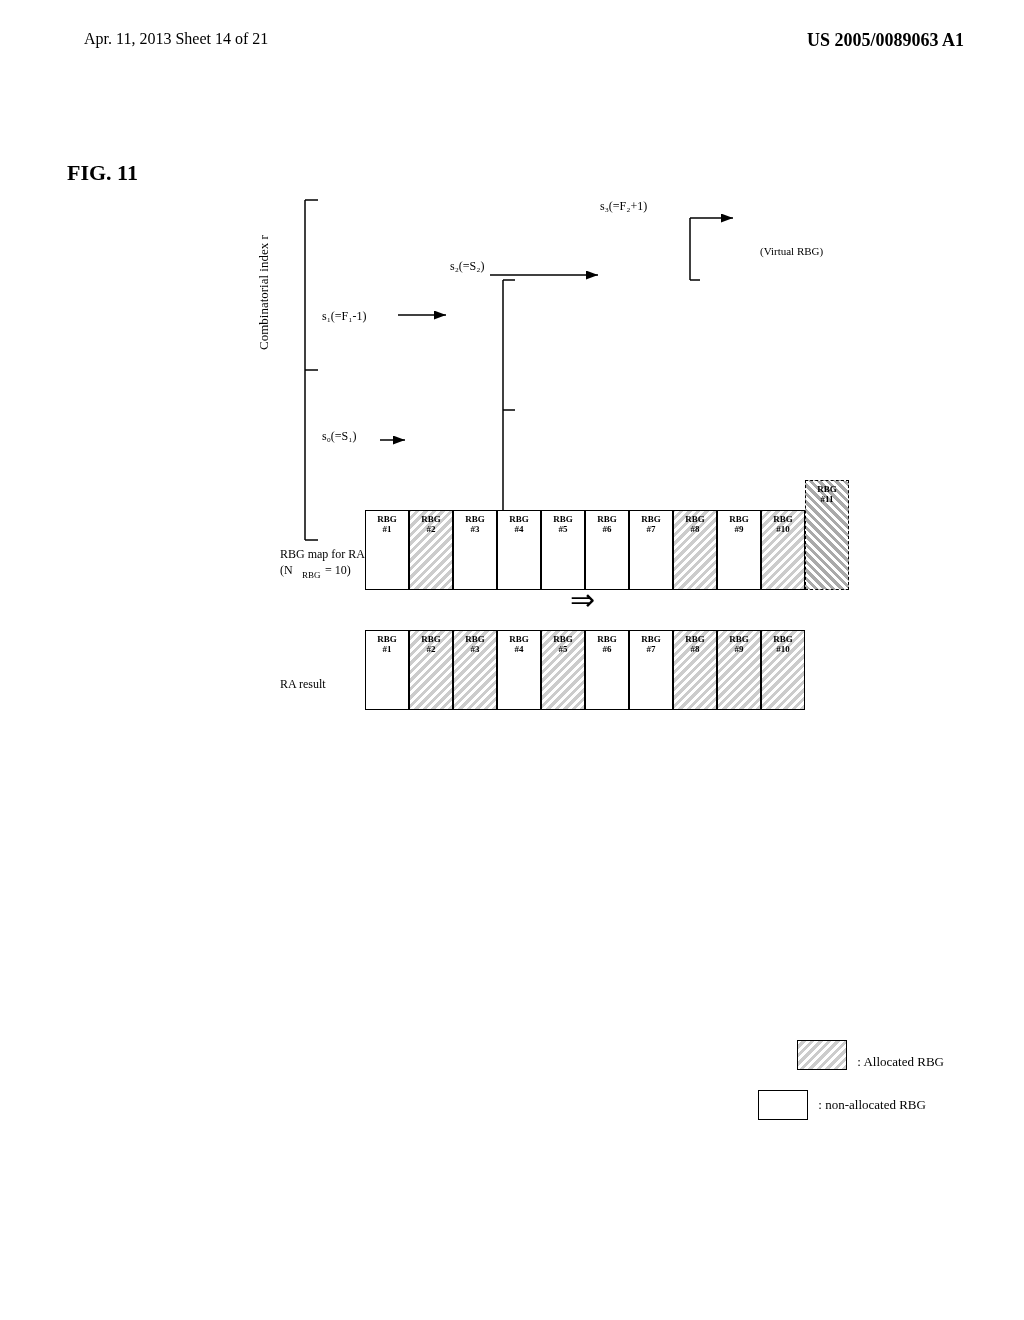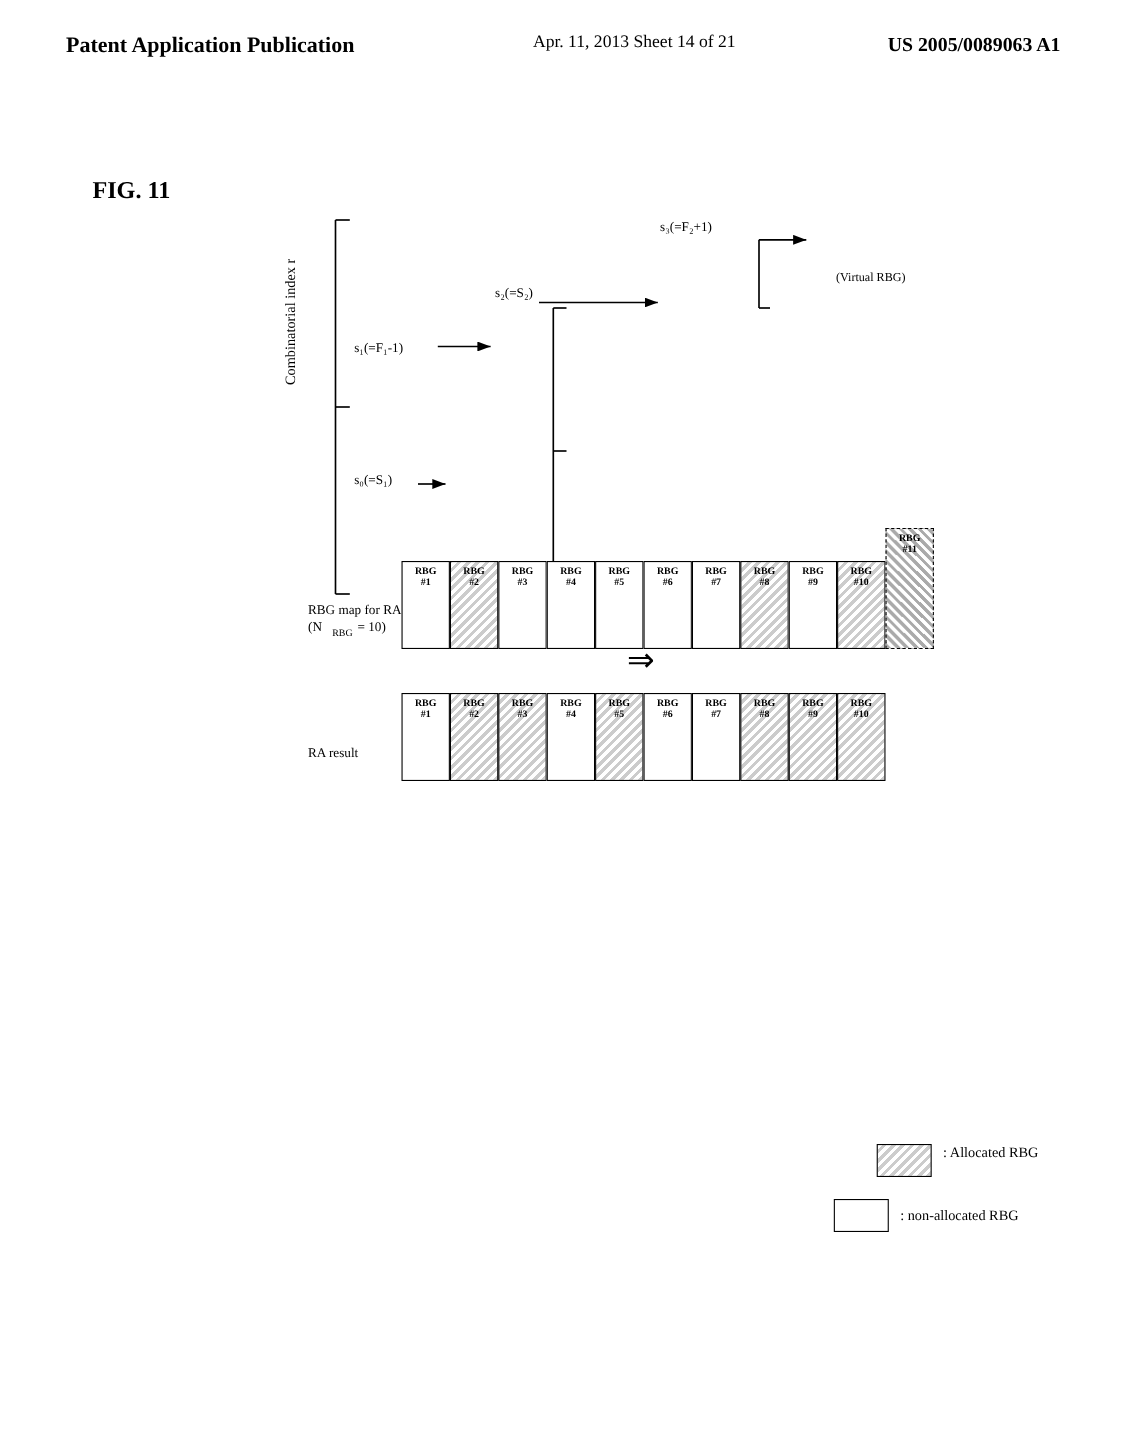--- a/index.html
+++ b/index.html
@@ -30,21 +30,21 @@
       margin-left: 24px;
     }
 
     .header-right {
       font-size: 18px;
       font-weight: bold;
     }
 
     .fig-label {
       position: absolute;
-      left: 84px;
+      left: 67px;
       top: 160px;
       font-size: 22px;
       font-weight: bold;
     }
 
     .diagram-container {
       position: absolute;
       left: 250px;
       top: 150px;
       width: 700px;
@@ -99,21 +99,20 @@
       top: 0;
       width: 100%;
       height: 100%;
       pointer-events: none;
     }
   </style>
 </head>
 <body>
 
 <div class="header">
-  <div class="header-left">Patent Application Publication</div>
   <div class="header-center">Apr. 11, 2013  Sheet 14 of 21</div>
   <div class="header-right">US 2005/0089063 A1</div>
 </div>
 
 <div class="fig-label">FIG. 11</div>
 
 <div class="diagram-container">
 
   <svg class="brackets" viewBox="0 0 700 900">
 
@@ -252,21 +251,21 @@
 
     <div class="rbg-block allocated" style="height:80px;">
       <span class="rbg-text">RBG<br>#10</span>
     </div>
   </div>
 
 </div>
 
 <div style="position:absolute; right:80px; bottom:200px;">
 
-  <div style="display:flex; align-items:flex-start; margin-bottom: 20px; margin-left: 39px;">
+  <div style="display:flex; align-items:flex-end; margin-bottom: 20px; margin-left: 39px;">
     <div style="width:50px; height:30px; border:1.5px solid #000; background: repeating-linear-gradient(-45deg, #ccc, #ccc 3px, #fff 3px, #fff 6px);"></div>
     <span style="margin-left:10px; font-size:13px; font-family:'Times New Roman',serif;">: Allocated RBG</span>
   </div>
 
   <div style="display:flex; align-items:center;text-align:right;">
     <div style="width:50px; height:30px; border:1.5px solid #000; background:#fff;"></div>
     <span style="margin-left:10px; font-size:13px; font-family:'Times New Roman',serif;">: non-allocated RBG</span>
   </div>
 </div>
 

